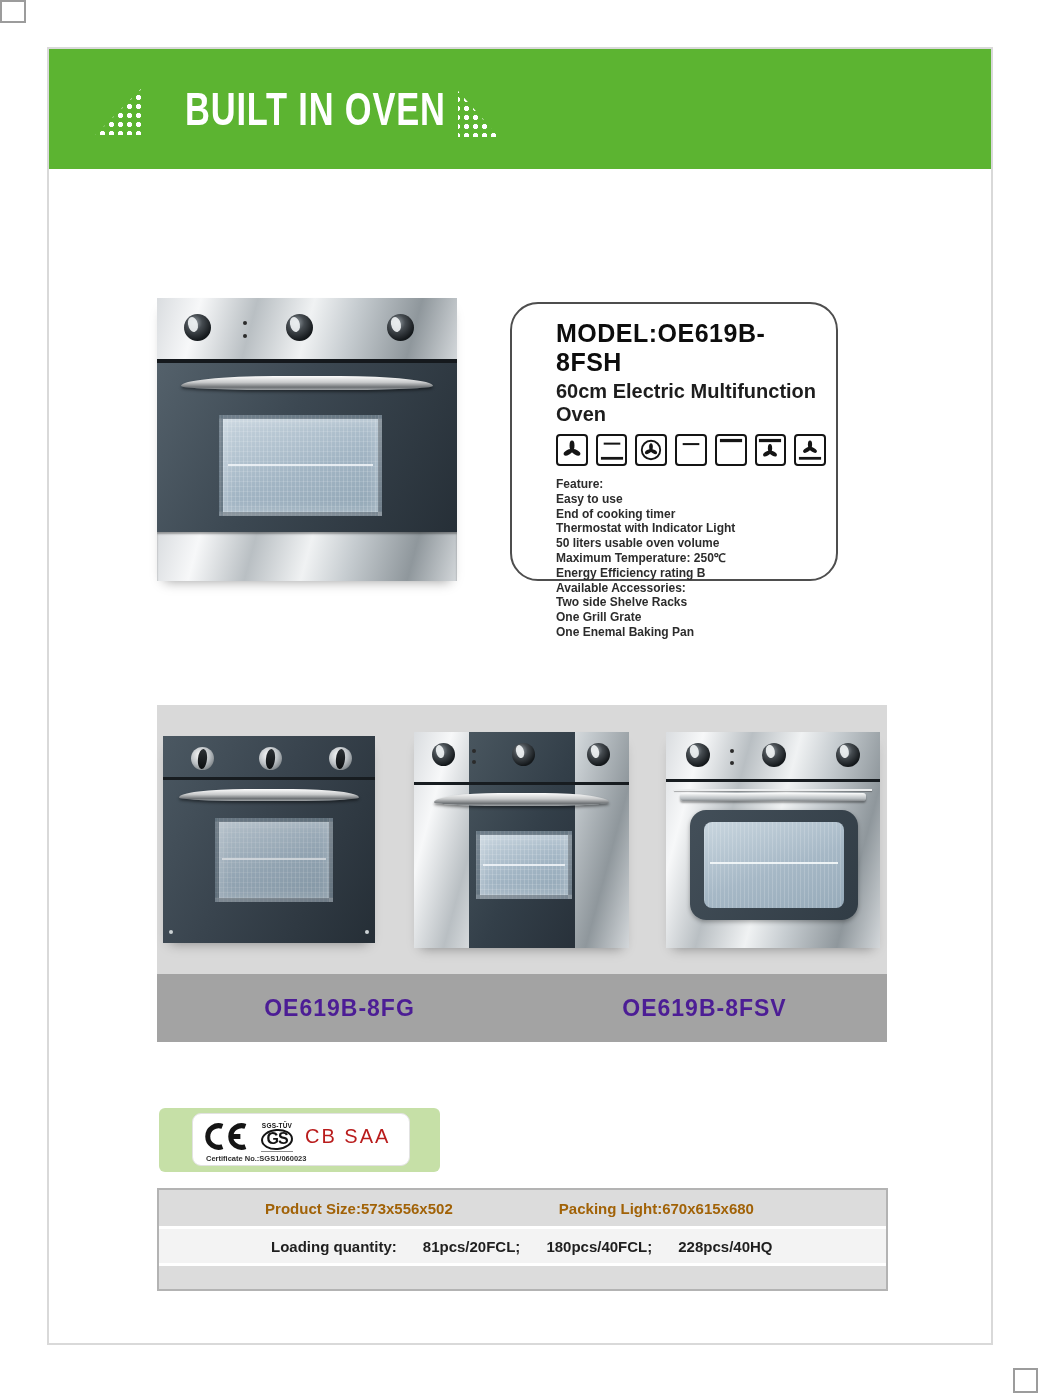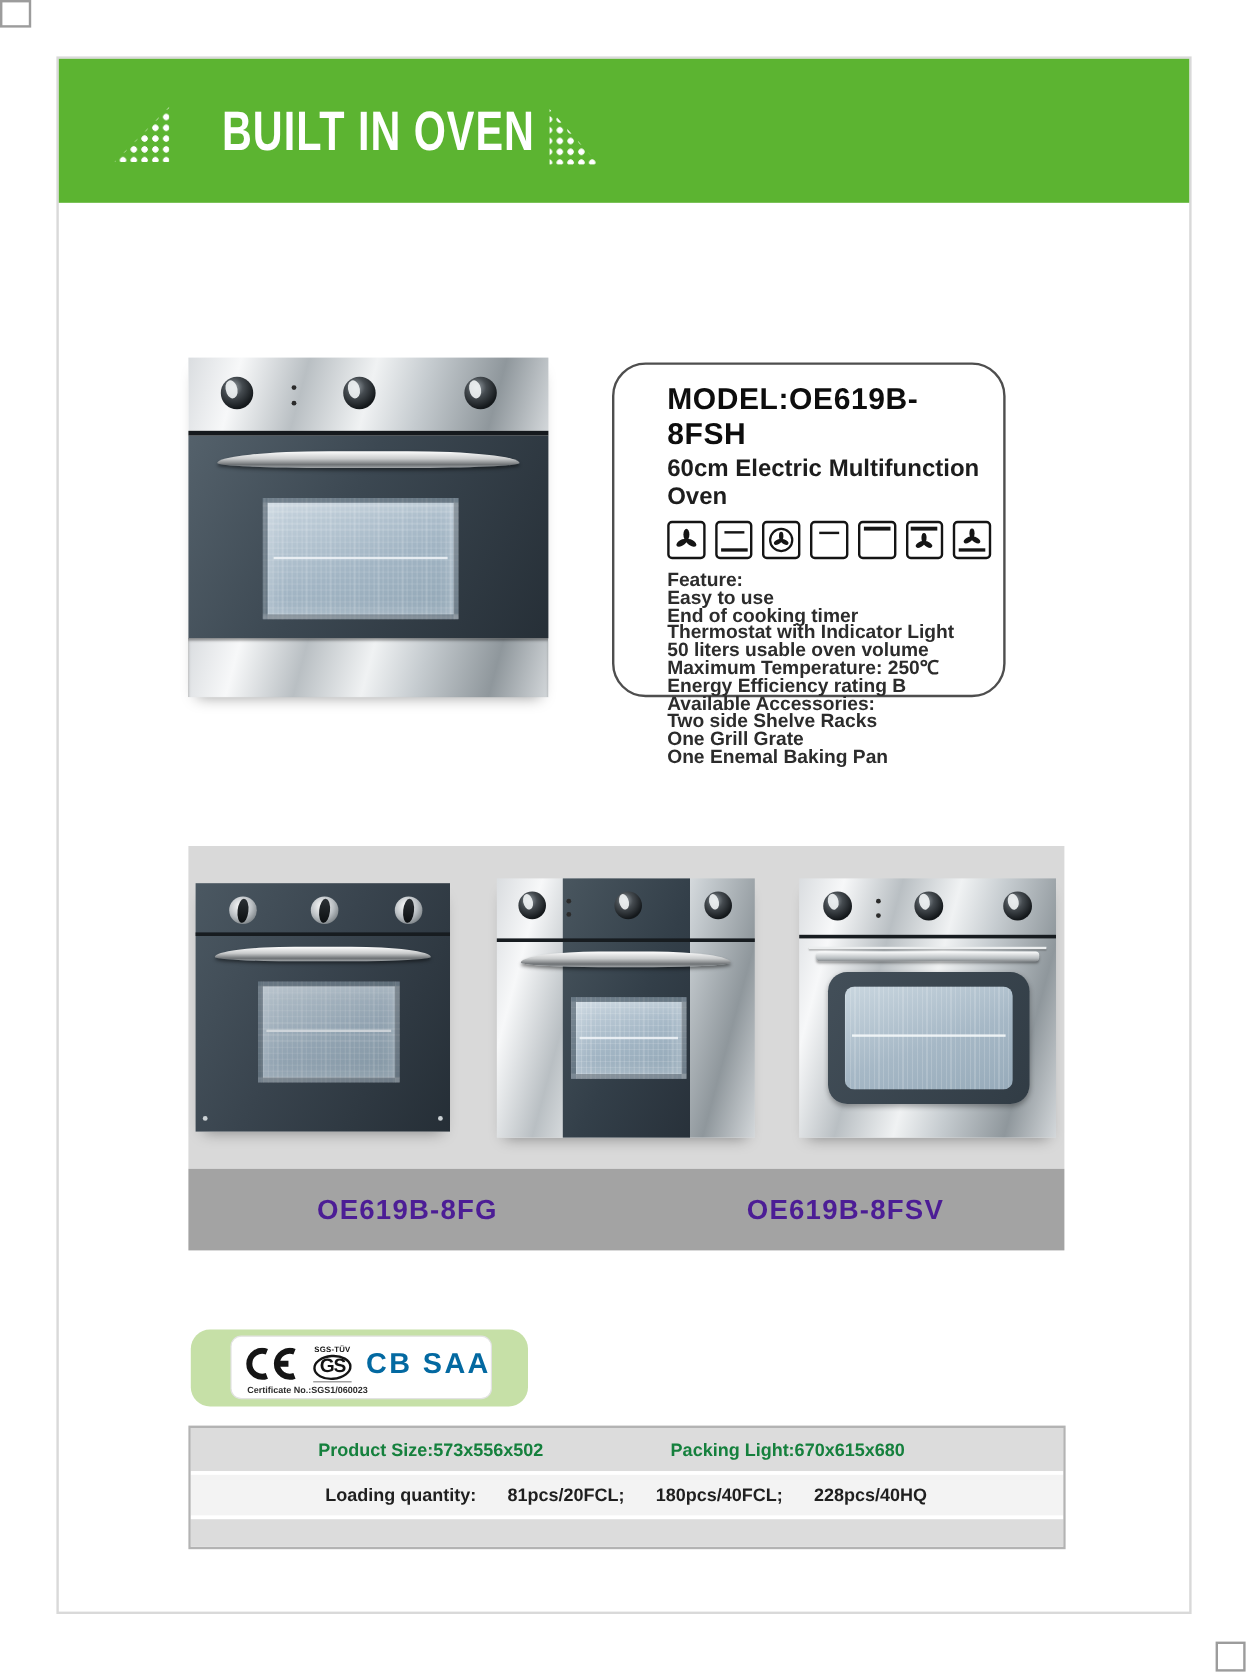--- a/index.html
+++ b/index.html
@@ -50,54 +50,54 @@
   
   .hero-oven{left:108px;top:249px;width:300px;height:283px;}
   .hero-label{position:absolute;left:108px;top:539px;width:300px;text-align:center;font-size:22px;font-weight:bold;color:#626262;letter-spacing:2px;}
 
   
   .model-box{position:absolute;left:461px;top:253px;width:328px;height:279px;border:2px solid #4e4e4e;border-radius:28px;box-sizing:border-box;background:#fff;padding:15px 10px 0 44px;}
   .model-title{margin:0;font-size:25px;font-weight:bold;color:#0d0d0d;letter-spacing:.5px;}
   .model-subtitle{margin-top:3px;font-size:20px;font-weight:bold;color:#1d1d1d;}
   .icon-row{display:flex;gap:8px;margin-top:8px;}
   .icon-box{width:32px;height:32px;border:2px solid #141414;border-radius:4px;box-sizing:border-box;display:flex;align-items:center;justify-content:center;background:#fff;}
-  .features{margin-top:11px;font-size:16px;font-weight:bold;color:#2c2c2c;line-height:14.8px;}
+  .features{margin-top:11px;font-size:12px;font-weight:bold;color:#2c2c2c;line-height:14.8px;}
 
   
   .models-panel{position:absolute;left:108px;top:656px;width:730px;height:269px;background:#d9d9d9;}
   .fg-oven{left:6px;top:31px;width:212px;height:207px;background:linear-gradient(118deg,#4b5862 0%,#39444e 45%,#252e36 100%);}
   .fsv-oven{left:257px;top:27px;width:215px;height:216px;}
   .fsa-oven{left:509px;top:27px;width:214px;height:216px;}
   .window.dim{opacity:.85;}
   .fsa-window{position:absolute;left:24px;top:78px;width:168px;height:110px;background:linear-gradient(120deg,#434f59,#313c45);border-radius:16px;box-shadow:0 2px 4px rgba(0,0,0,.3);}
   .fsa-glass{position:absolute;left:14px;top:12px;right:14px;bottom:12px;border-radius:8px;background:
       repeating-linear-gradient(90deg,rgba(255,255,255,.16) 0 1px,rgba(255,255,255,0) 1px 4px),
       linear-gradient(160deg,#c9d6df 0%,#a6b8c6 55%,#97abba 100%);}
   .fsa-glass::after{content:"";position:absolute;left:4%;right:4%;top:47%;height:2px;background:rgba(244,248,250,.9);}
 
   .models-banner{position:absolute;left:108px;top:925px;width:730px;height:68px;background:#a3a3a3;display:flex;align-items:center;}
   .model-label{flex:1;text-align:center;font-size:23px;font-weight:bold;color:#4c1d95;letter-spacing:1px;}
 
   
-  .cert-box{position:absolute;left:110px;top:1059px;width:281px;height:64px;background:#c6e0a7;border-radius:16px;}
+  .cert-box{position:absolute;left:110px;top:1059px;width:281px;height:64px;background:#c6e0a7;border-radius:6px;}
   .cert-inner{position:absolute;left:33px;top:5px;width:218px;height:53px;background:#fff;border:1px solid #e2e2e2;border-radius:9px;box-sizing:border-box;display:flex;align-items:center;padding:0 8px 6px 10px;gap:8px;}
   .ce-svg{width:46px;height:27px;flex:0 0 auto;}
   .gs-mark{width:40px;text-align:center;flex:0 0 auto;}
   .tuv{font-size:6.5px;font-weight:bold;color:#141414;letter-spacing:.2px;white-space:nowrap;}
   .gs-badge{position:relative;width:32px;height:21px;margin:0 auto;}
   .gs-badge::before{content:"";position:absolute;inset:0;border:2px solid #141414;border-radius:50%;box-sizing:border-box;transform:rotate(-4deg);}
   .gs-text{position:absolute;inset:0;font-size:16px;font-weight:800;line-height:20px;letter-spacing:-1px;color:#141414;}
   .gs-line{width:32px;margin:1px auto 0;border-top:1px solid #8c8c8c;}
-  .cbsaa{font-size:24px;font-weight:700;color:#0369a1;letter-spacing:2px;white-space:nowrap;}
+  .cbsaa{font-size:20px;font-weight:400;color:#b91c1c;letter-spacing:2px;white-space:nowrap;}
   .cert-no{position:absolute;left:13px;bottom:2px;font-size:7.5px;font-weight:bold;color:#2e2e2e;}
 
   
   .spec-table{position:absolute;left:108px;top:1139px;width:731px;border:2px solid #b3b3b3;box-sizing:border-box;background:#fff;}
   .t-row1{height:36px;background:#dcdcdc;display:flex;}
-  .t-cell{display:flex;align-items:center;font-size:15px;font-weight:bold;color:#15803d;}
+  .t-cell{display:flex;align-items:center;font-size:15px;font-weight:bold;color:#a16207;}
   .t-cell.c1{flex:0 0 55%;justify-content:center;}
   .t-cell.c2{flex:1;justify-content:flex-start;}
   .t-sep{height:3px;background:#fff;}
   .t-row2{height:34px;background:#f3f3f3;display:flex;align-items:center;font-size:15px;font-weight:bold;color:#1f1f1f;padding-left:112px;gap:26px;box-sizing:border-box;}
   .t-row3{height:23px;background:#dcdcdc;}
 </style>
 </head>
 <body>
 
 <div class="page">

